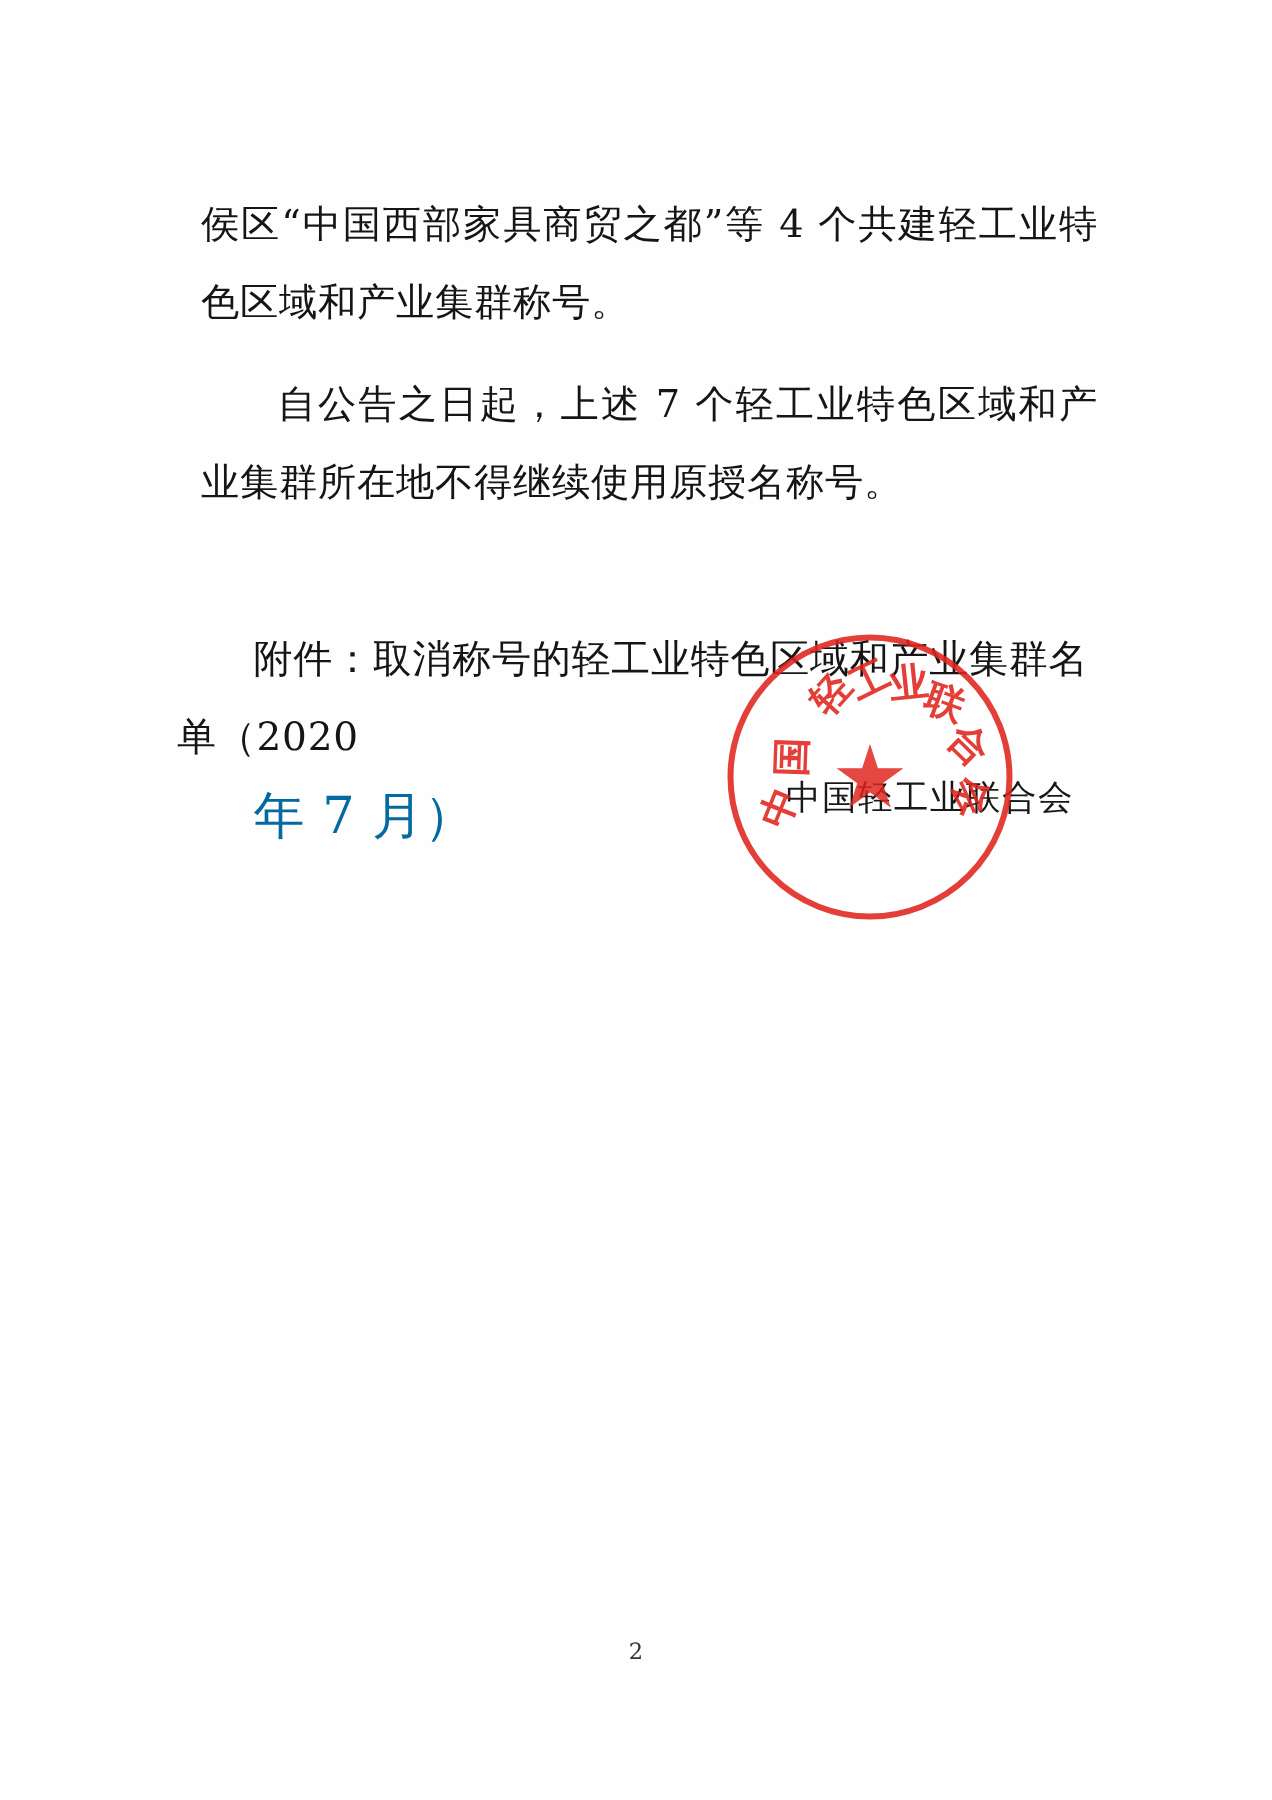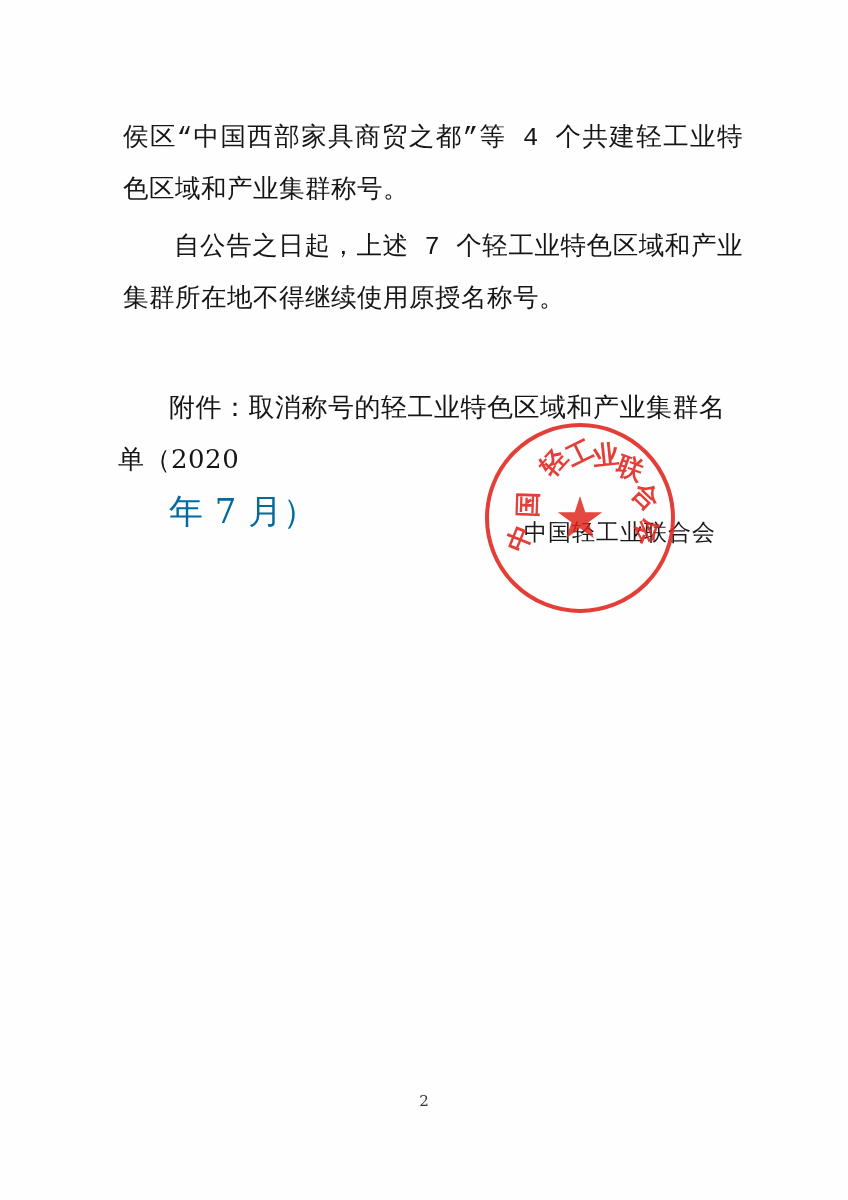--- a/index.html
+++ b/index.html
@@ -23,22 +23,21 @@
     left: 118px;
     top: 108px;
     width: 630px;
   }
   .para {
     font-size: 25.5px;
     line-height: 52px;
     letter-spacing: 0.5px;
     color: #151515;
     text-align: justify;
-    margin: 5px;
-    font-family: Liberation Mono, monospace;
+    margin: 16px;
   }
   .para.indent {
     text-indent: 51px;
   }
   .para + .para {
     margin-top: 0;
   }
   .gap-block {
     height: 50px;
   }

